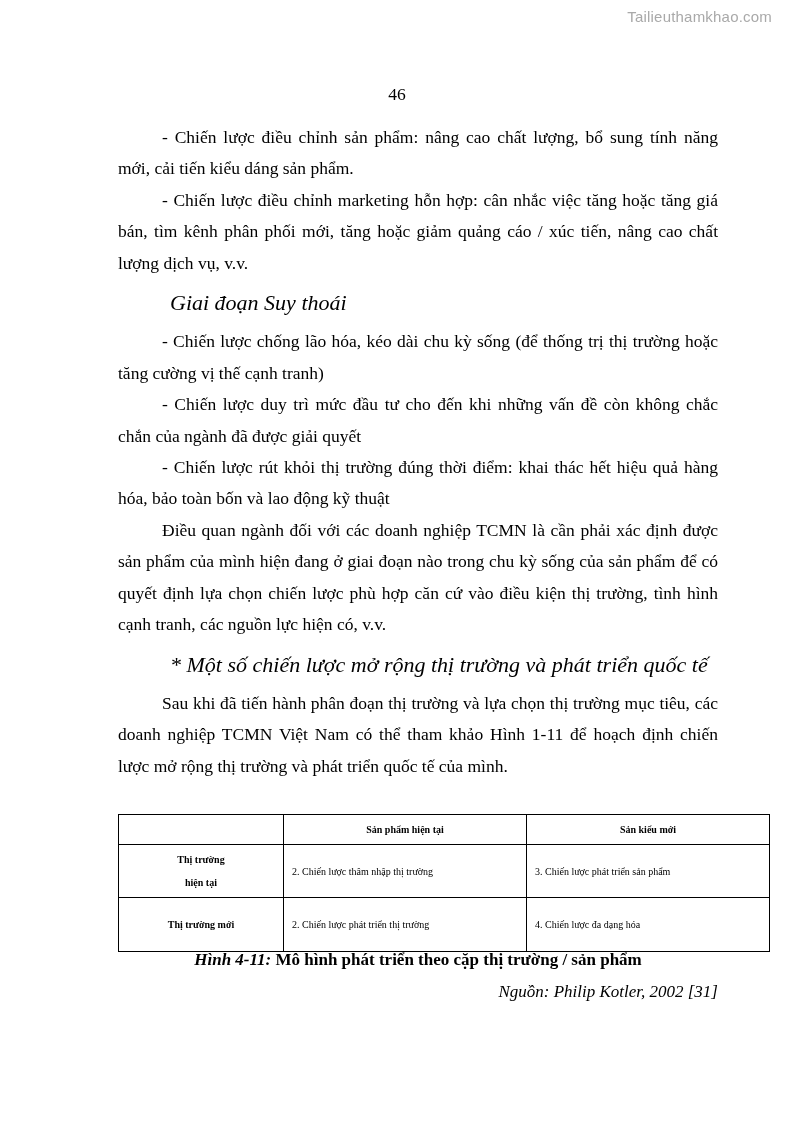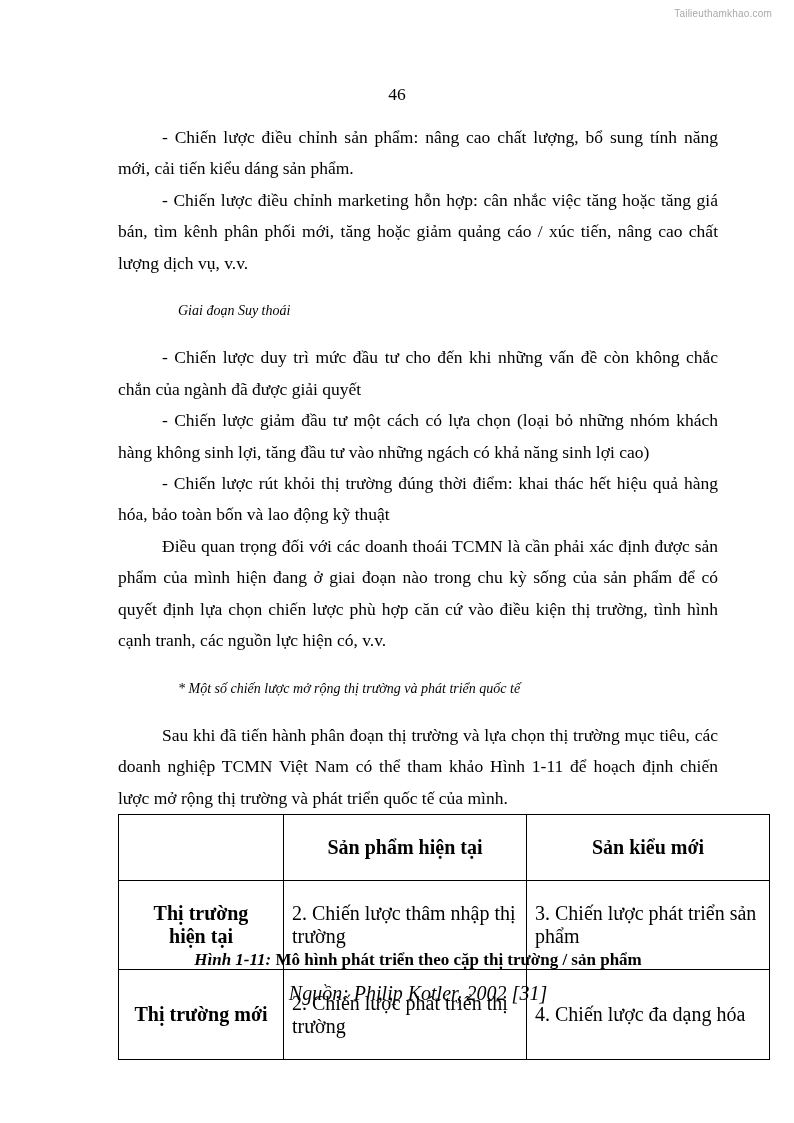--- a/index.html
+++ b/index.html
@@ -14,21 +14,21 @@
     background: #ffffff;
     overflow: hidden;
     font-family: "Liberation Serif", "DejaVu Serif", serif;
     color: #000000;
   }
   .watermark {
     position: absolute;
     top: 8px;
     right: 22px;
     font-family: "Liberation Sans", "DejaVu Sans", sans-serif;
-    font-size: 10px;
+    font-size: 15px;
     color: #a9a9a9;
     letter-spacing: 0.2px;
     white-space: nowrap;
   }
   .page-number {
     position: absolute;
     top: 84px;
     left: 0;
     width: 794px;
     text-align: center;
@@ -43,22 +43,22 @@
   p.para {
     margin: 0 0 0 0;
     font-size: 17.5px;
     line-height: 31.4px;
     text-align: justify;
     text-indent: 44px;
     text-justify: inter-word;
     hyphens: none;
   }
   p.italic-head {
-    margin: 16px;
-    font-size: 14px;
+    margin: 8px;
+    font-size: 22px;
     line-height: 31.4px;
     font-style: italic;
     text-indent: 44px;
     text-align: left;
   }
   p.para.last-line-left {
     text-align-last: left;
   }
   .tbl-wrap {
     position: absolute;
@@ -66,23 +66,23 @@
     top: 814px;
     width: 600px;
   }
   table.matrix {
     border-collapse: collapse;
     width: 600px;
     table-layout: fixed;
   }
   table.matrix td {
     border: 1px solid #000000;
-    padding: 21px 8px;
+    padding: 3px 8px;
     vertical-align: middle;
-    font-size: 20px;
+    font-size: 10px;
     line-height: 23px;
   }
   td.col-a { width: 148px; }
   td.col-b { width: 226px; }
   td.col-c { width: 226px; }
 
   td.hdr {
     text-align: center;
     font-weight: bold;
     font-size: 16.5px;
@@ -115,50 +115,50 @@
   }
   .fig-caption .lbl {
     font-style: italic;
     font-weight: bold;
   }
   .source-line {
     position: absolute;
     left: 118px;
     top: 982px;
     width: 600px;
-    text-align: center;
-    font-size: 20px;
+    text-align: right;
+    font-size: 17px;
     font-style: italic;
   }
 </style>
 </head>
 <body>
 
 <div class="page">
 
   <div class="watermark">Tailieuthamkhao.com</div>
 
   <div class="page-number">46</div>
 
   <div class="body-block">
 
     <p class="para">- Chiến lược điều chỉnh sản phẩm: nâng cao chất lượng, bổ sung tính năng mới, cải tiến kiểu dáng sản phẩm.</p>
 
     <p class="para last-line-left">- Chiến lược điều chỉnh marketing hỗn hợp: cân nhắc việc tăng hoặc tăng giá bán, tìm kênh phân phối mới, tăng hoặc giảm quảng cáo / xúc tiến, nâng cao chất lượng dịch vụ, v.v.</p>
 
     <p class="italic-head">Giai đoạn Suy thoái</p>
 
+    <p class="para last-line-left">- Chiến lược chống lão hóa, kéo dài chu kỳ sống (để thống trị thị trường hoặc tăng cường vị thế cạnh tranh)</p>
 
     <p class="para last-line-left">- Chiến lược duy trì mức đầu tư cho đến khi những vấn đề còn không chắc chắn của ngành đã được giải quyết</p>
 
-    <p class="para last-line-left">- Chiến lược giảm đầu tư một cách có lựa chọn (loại bỏ những nhóm khách hàng không sinh lợi, tăng đầu tư vào những ngách có khả năng sinh lợi cao)</p>
 
     <p class="para last-line-left">- Chiến lược rút khỏi thị trường đúng thời điểm: khai thác hết hiệu quả hàng hóa, bảo toàn bốn và lao động kỹ thuật</p>
 
-    <p class="para last-line-left">Điều quan trọng đối với các doanh thoái TCMN là cần phải xác định được sản phẩm của mình hiện đang ở giai đoạn nào trong chu kỳ sống của sản phẩm để có quyết định lựa chọn chiến lược phù hợp căn cứ vào điều kiện thị trường, tình hình cạnh tranh, các nguồn lực hiện có, v.v.</p>
+    <p class="para last-line-left">Điều quan ngành đối với các doanh nghiệp TCMN là cần phải xác định được sản phẩm của mình hiện đang ở giai đoạn nào trong chu kỳ sống của sản phẩm để có quyết định lựa chọn chiến lược phù hợp căn cứ vào điều kiện thị trường, tình hình cạnh tranh, các nguồn lực hiện có, v.v.</p>
 
     <p class="italic-head">* Một số chiến lược mở rộng thị trường và phát triển quốc tế</p>
 
     <p class="para last-line-left">Sau khi đã tiến hành phân đoạn thị trường và lựa chọn thị trường mục tiêu, các doanh nghiệp TCMN Việt Nam có thể tham khảo Hình 1-11 để hoạch định chiến lược mở rộng thị trường và phát triển quốc tế của mình.</p>
 
   </div>
 
   <div class="tbl-wrap">
     <table class="matrix">
       <tbody>
@@ -178,18 +178,18 @@
         <tr class="r2">
           <td class="col-a rowhdr">Thị trường mới</td>
           <td class="col-b cell">2. Chiến lược phát triển thị trường</td>
           <td class="col-c cell">4. Chiến lược đa dạng hóa</td>
         </tr>
       </tbody>
     </table>
   </div>
 
   <div class="fig-caption">
-    <span class="lbl">Hình 1-11:</span><span> Mô hình phát triển theo cặp thị trường / sản phẩm</span>
+    <span class="lbl">Hình 4-11:</span><span> Mô hình phát triển theo cặp thị trường / sản phẩm</span>
   </div>
 
   <div class="source-line">Nguồn: Philip Kotler, 2002 [31]</div>
 
 </div>
 
 </body></html>

